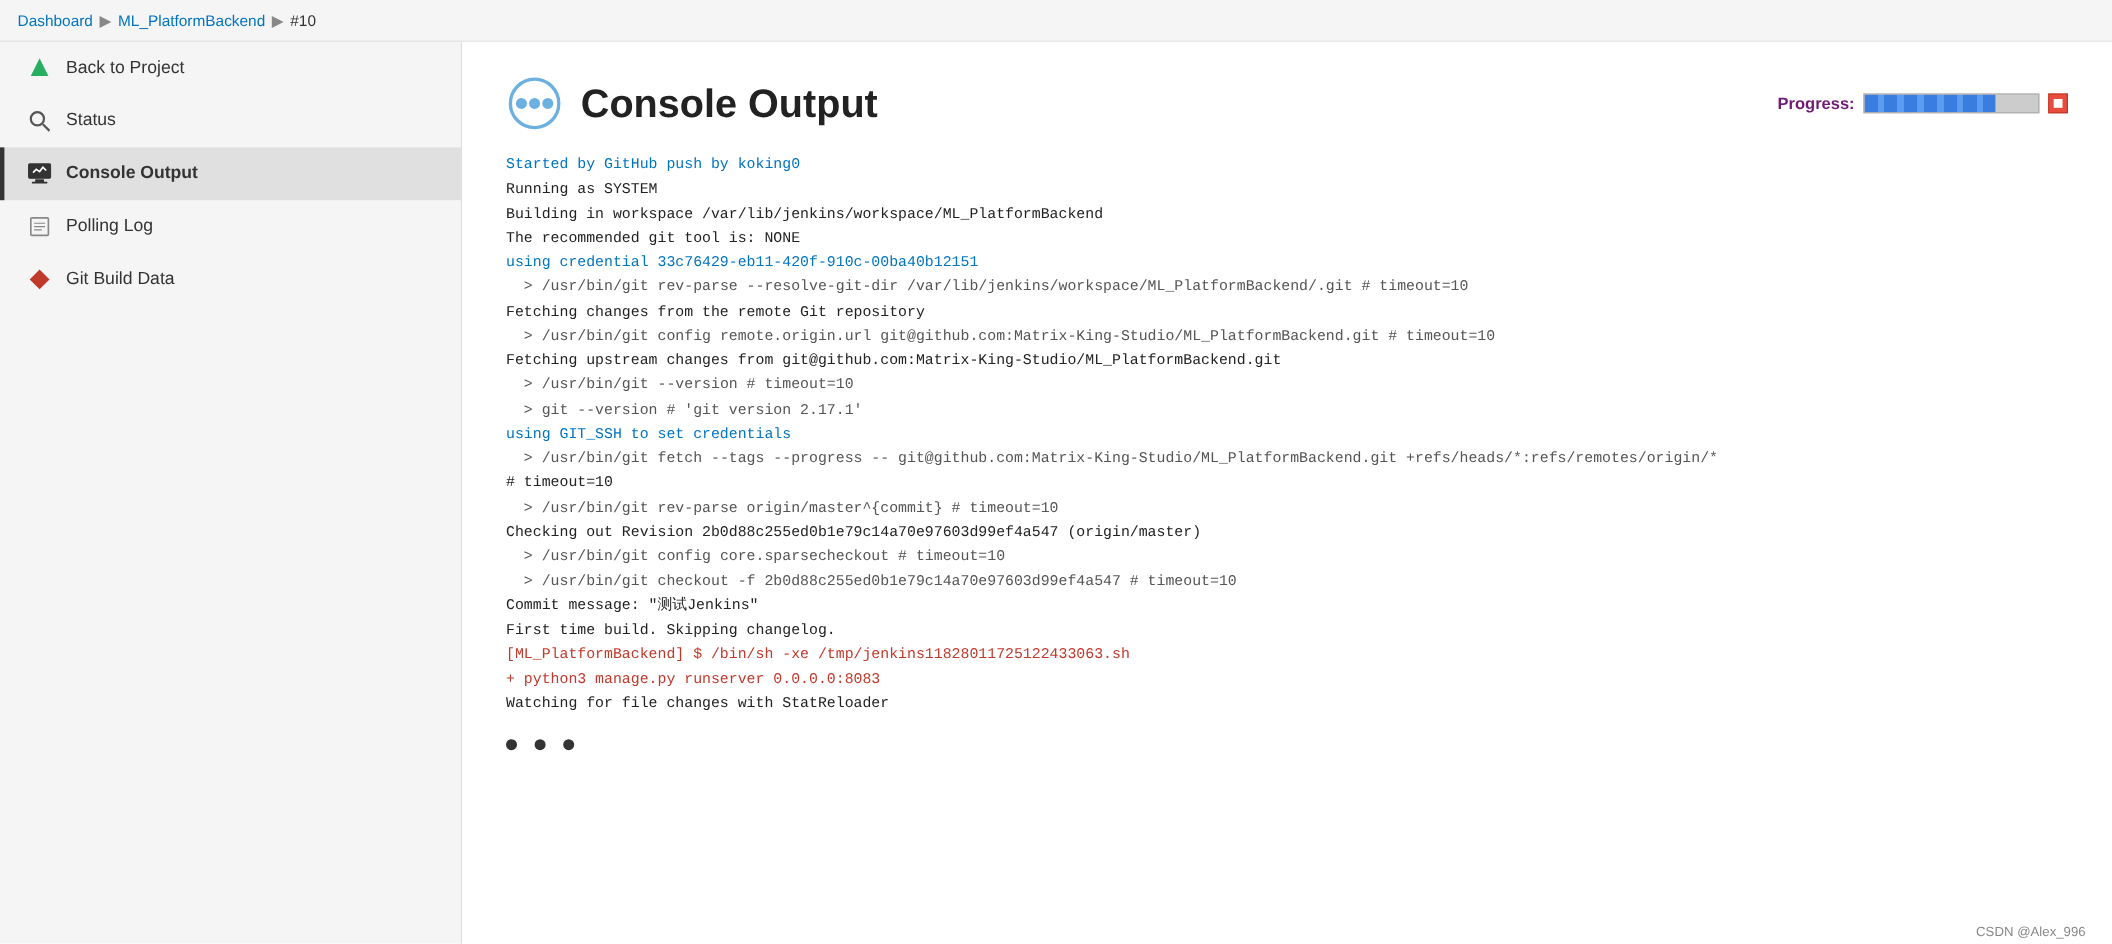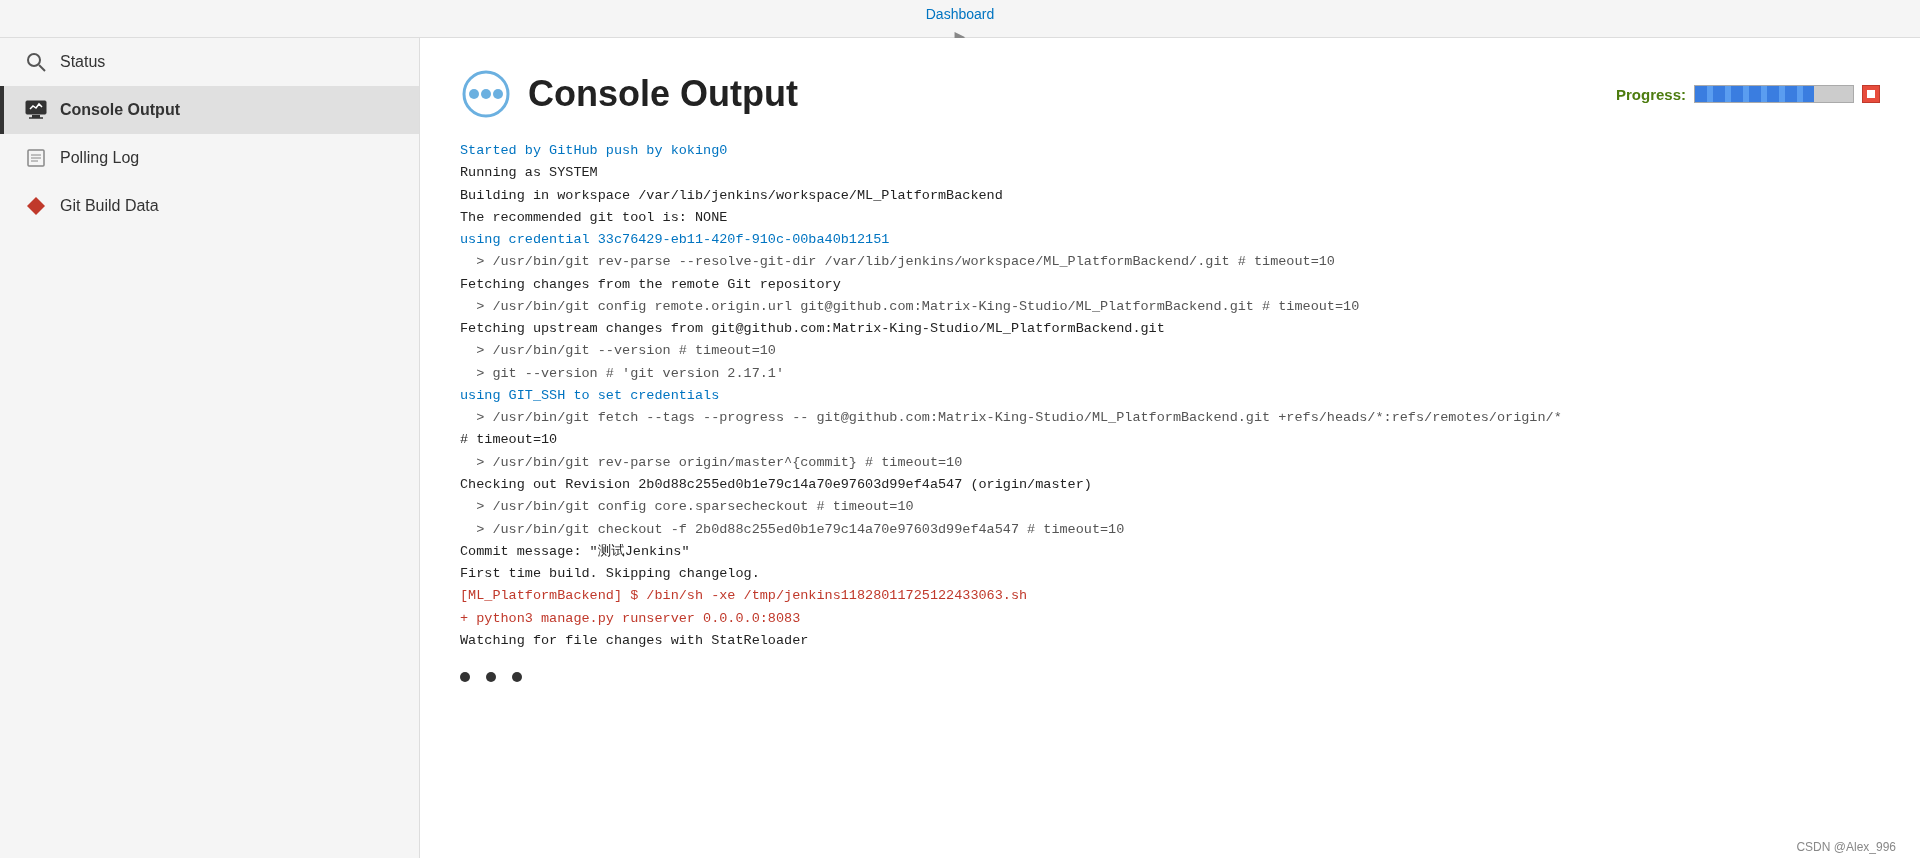--- a/index.html
+++ b/index.html
@@ -16,21 +16,20 @@
     .breadcrumb-bar {
       background: #f5f5f5;
       border-bottom: 1px solid #ddd;
       padding: 6px 16px;
       font-size: 14px;
       display: flex;
       align-items: center;
       gap: 6px;
       color: #333;
       height: 38px;
-      flex-direction: column;
     }
     .breadcrumb-bar a {
       color: #0074c1;
       text-decoration: none;
     }
     .breadcrumb-arrow {
       color: #888;
     }
 
     
@@ -107,21 +106,21 @@
 
     
     .progress-area {
       display: flex;
       align-items: center;
       gap: 8px;
     }
     .progress-label {
       font-size: 15px;
       font-weight: bold;
-      color: #4d7c0f;
+      color: #701a75;
     }
     .progress-bar-container {
       width: 160px;
       height: 18px;
       background: #ccc;
       border: 1px solid #aaa;
       position: relative;
       overflow: hidden;
     }
     .progress-bar-fill {
@@ -185,20 +184,28 @@
   <span class="breadcrumb-arrow">▶</span>
   <a href="#">ML_PlatformBackend</a>
   <span class="breadcrumb-arrow">▶</span>
   <span>#10</span>
 </div>
 
 <div class="layout">
 
   <nav class="sidebar">
 
+    <a class="sidebar-item">
+      <span class="icon-shape">
+        <svg width="22" height="22" viewBox="0 0 22 22">
+          <polygon points="11,2 19,18 3,18" fill="#27ae60"></polygon>
+        </svg>
+      </span>
+      <span>Back to Project</span>
+    </a>
 
     <a class="sidebar-item">
       <span class="icon-shape">
         <svg width="20" height="20" viewBox="0 0 20 20">
           <circle cx="8" cy="8" r="6" fill="none" stroke="#555" stroke-width="2"></circle>
           <line x1="13" y1="13" x2="19" y2="19" stroke="#555" stroke-width="2"></line>
         </svg>
       </span>
       <span>Status</span>
     </a>

